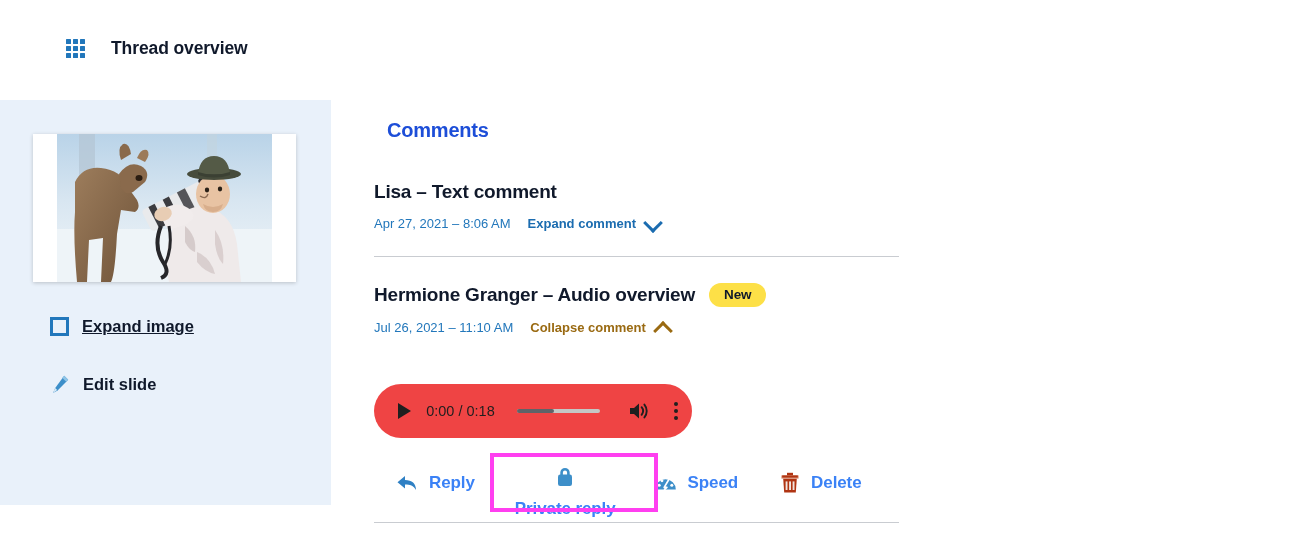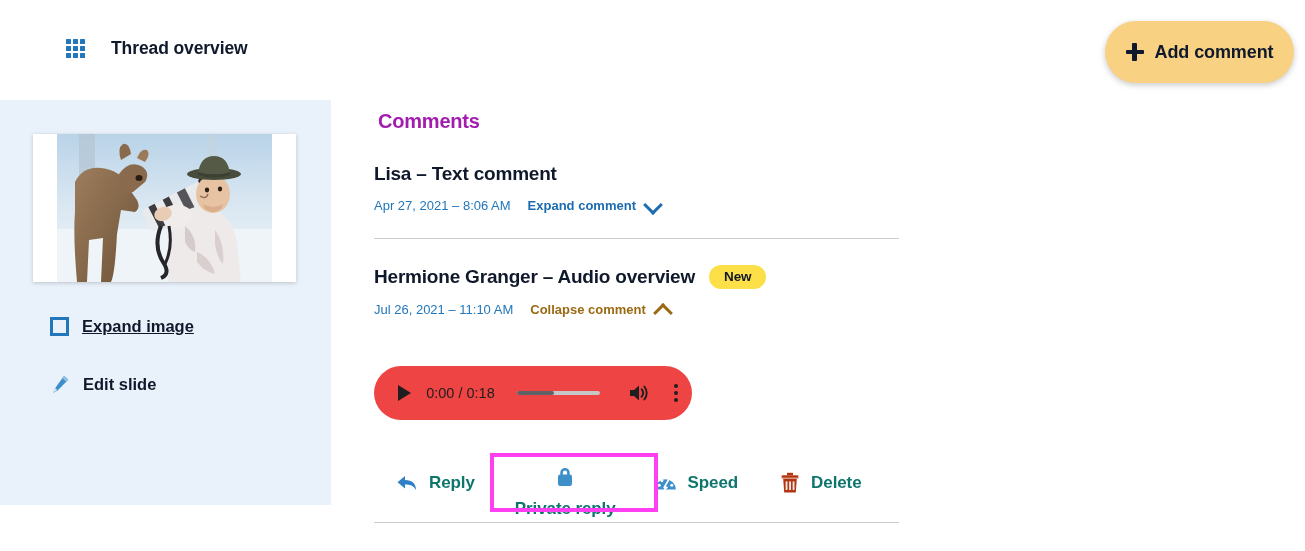--- a/index.html
+++ b/index.html
@@ -94,22 +94,22 @@
   .expand-icon .c1 { left: 0; top: 0; border-left: 3px solid #2277bb; border-top: 3px solid #2277bb; }
   .expand-icon .c2 { right: 0; top: 0; border-right: 3px solid #2277bb; border-top: 3px solid #2277bb; }
   .expand-icon .c3 { left: 0; bottom: 0; border-left: 3px solid #2277bb; border-bottom: 3px solid #2277bb; }
   .expand-icon .c4 { right: 0; bottom: 0; border-right: 3px solid #2277bb; border-bottom: 3px solid #2277bb; }
 
   
   .comments {
     position: absolute; left: 374px; top: 100px; width: 525px;
   }
   .comments-heading {
-    font-size: 20px; font-weight: bold; color: #a21caf;
-    margin: 4px; padding-top: 6px; letter-spacing: -0.2px;
+    font-size: 20px; font-weight: bold; color: #1d4ed8;
+    margin: 13px; padding-top: 6px; letter-spacing: -0.2px;
   }
   .comment { padding-top: 26px; }
   .comment-title {
     font-size: 19px; font-weight: bold; color: #10192b;
     display: flex; align-items: center; gap: 14px; letter-spacing: -0.2px;
   }
   .badge-new {
     background: #fde047; color: #10192b;
     font-size: 13.5px; font-weight: bold;
     padding: 5px 15px; border-radius: 12px; line-height: 1;
@@ -173,21 +173,21 @@
 
   
   .actions {
     position: absolute; left: 396px; top: 466px;
     display: flex; align-items: center;
   }
   .action-item {
     display: flex; align-items: center; gap: 11px;
     cursor: pointer; height: 34px;
   }
-  .action-label { font-size: 17px; font-weight: bold; color: #0f766e; letter-spacing: -0.1px; }
+  .action-label { font-size: 17px; font-weight: bold; color: #3b82f6; letter-spacing: -0.1px; }
   #action-reply { margin-right: 40px; }
   #action-private-reply { margin-right: 38px; flex-direction: column; }
   #action-speed { margin-right: 42px; }
 
   .highlight-box {
     position: absolute; left: 490px; top: 453px;
     width: 168px; height: 59px;
     border: 4px solid #ff3ff0;
     background: transparent;
     box-sizing: border-box;
@@ -210,24 +210,20 @@
         <i></i>
         <i></i>
         <i></i>
         <i></i>
         <i></i>
         <i></i>
     </span>
     <span class="thread-overview-label">Thread overview</span>
   </div>
 
-  <button class="add-comment-btn">
-    <span class="plus-icon"></span>
-    <span class="add-comment-label">Add comment</span>
-  </button>
 </div>
 
 <div class="sidebar">
 
   <div class="slide-card">
     <div class="slide-photo">
       <svg width="215" height="148" viewBox="0 0 215 148" xmlns="http://www.w3.org/2000/svg">
         <defs>
           <linearGradient id="sky" x1="0" y1="0" x2="0" y2="1">
             <stop offset="0%" stop-color="#b9d3e8"></stop>

